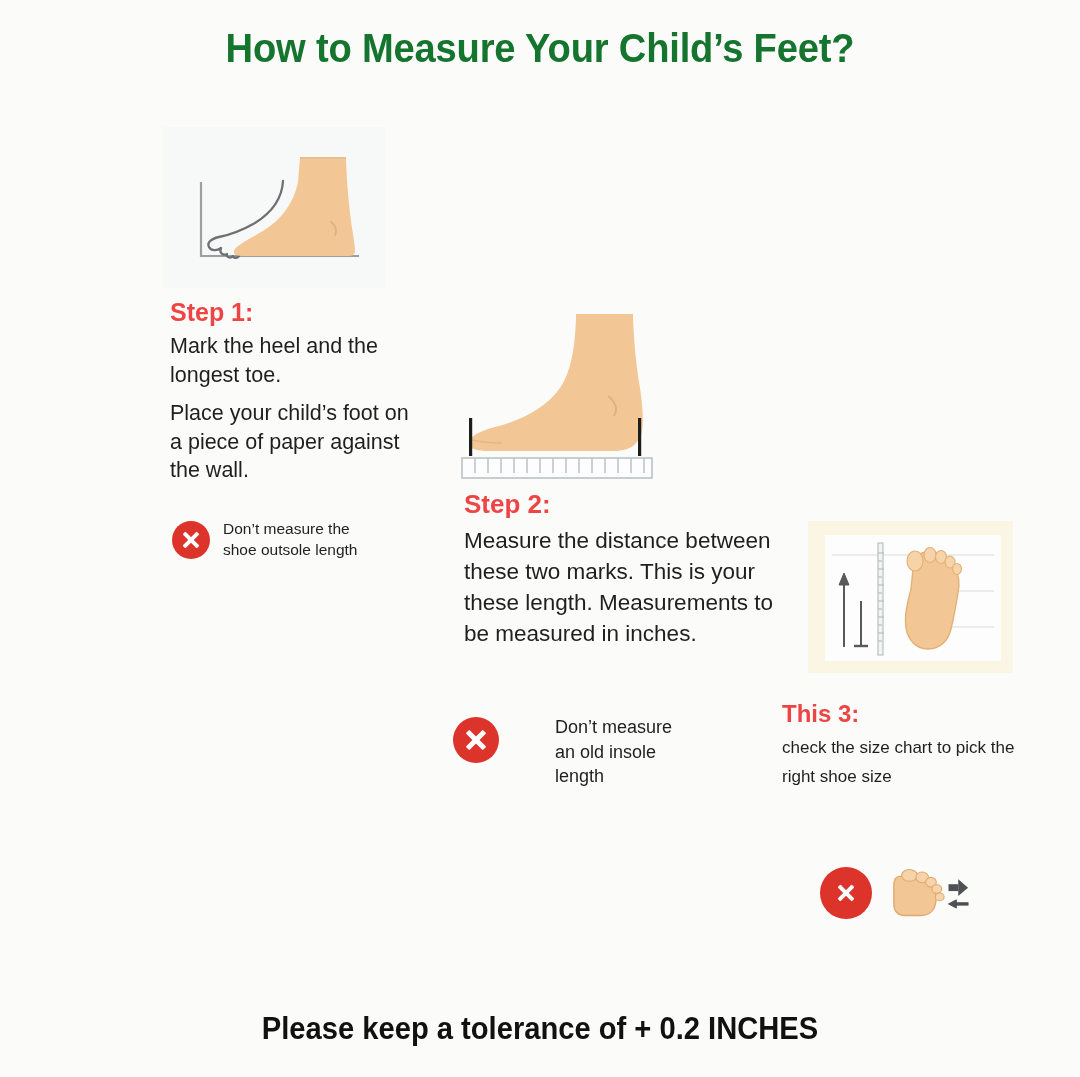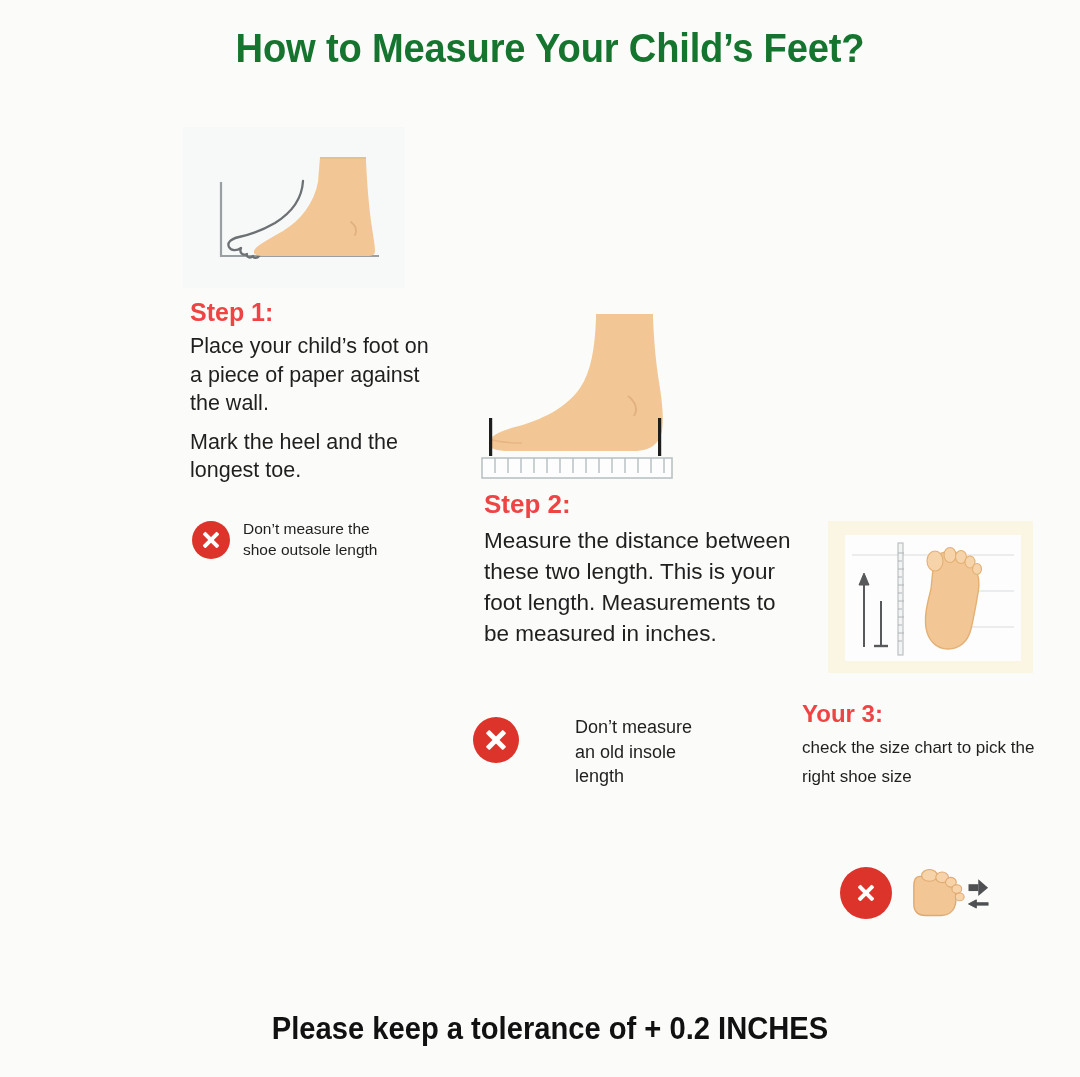--- a/index.html
+++ b/index.html
@@ -11,21 +11,20 @@
     height: 1077px;
     background: #fbfbf9;
     font-family: "Liberation Sans", sans-serif;
     position: relative;
     overflow: hidden;
     -webkit-font-smoothing: antialiased;
   }
   .stage {
     position: absolute;
     inset: 0;
-    margin-left: 20px;
   }
   .abs { position: absolute; }
 
   
   #page-title {
     left: 0; right: 0; top: 25px;
     text-align: center;
     font-size: 41px;
     font-weight: bold;
     color: #15752f;
@@ -122,22 +121,22 @@
 
       <path d="M168 95 C173 99, 174 104, 172 108" fill="none" stroke="#e2b181" stroke-width="1.8" stroke-linecap="round"></path>
 
       <path d="M137 31 L183 31" stroke="#e6bd8d" stroke-width="1.6"></path>
     </svg>
   </div>
 
   <div class="abs" style="left:170px; top:298px; width:250px;">
     <div class="step-head">Step 1:</div>
     <div class="step-body">
+      <p>Mark the heel and the longest toe.</p>
       <p>Place your child’s foot on a piece of paper against the wall.</p>
-      <p>Mark the heel and the longest toe.</p>
     </div>
   </div>
 
   <div class="abs warn" style="left:172px; top:519px; width:210px;">
     <div class="warn-circle"></div>
     <div class="warn-text">Don’t measure the shoe outsole length</div>
   </div>
 
   <div class="abs" style="left:450px; top:300px; width:250px; height:190px;">
     <svg viewBox="0 0 250 190" width="250" height="190">
@@ -175,21 +174,21 @@
         <line x1="168" y1="158" x2="168" y2="173"></line>
         <line x1="181" y1="158" x2="181" y2="173"></line>
         <line x1="194" y1="158" x2="194" y2="173"></line>
       </g>
     </svg>
   </div>
 
   <div class="abs" style="left:464px; top:489px; width:320px;">
     <div class="step-head" style="font-size:26px;">Step 2:</div>
     <div class="step-body" style="font-size:22.5px; line-height:31px;">
-      <p>Measure the distance between these two length. This is your foot length. Measurements to be measured in inches.</p>
+      <p>Measure the distance between these two marks. This is your these length. Measurements to be measured in inches.</p>
     </div>
   </div>
 
   <div class="abs warn warn-lg" style="left:453px; top:715px; width:230px;gap:41px;">
     <div class="warn-circle"></div>
     <div class="warn-text">Don’t measure an old insole length</div>
   </div>
 
   <div class="abs panel-cream" style="left:808px; top:521px; width:205px; height:152px;">
     <svg viewBox="0 0 205 152" width="205" height="152">
@@ -232,21 +231,21 @@
 
       <ellipse cx="107" cy="40" rx="8" ry="10" fill="#f6d3a8" stroke="#e3b074" stroke-width="1.1"></ellipse>
       <ellipse cx="122" cy="34" rx="6" ry="7.5" fill="#f6d3a8" stroke="#e3b074" stroke-width="1.1"></ellipse>
       <ellipse cx="133" cy="36" rx="5.5" ry="6.5" fill="#f6d3a8" stroke="#e3b074" stroke-width="1.1"></ellipse>
       <ellipse cx="142" cy="41" rx="5" ry="6" fill="#f6d3a8" stroke="#e3b074" stroke-width="1.1"></ellipse>
       <ellipse cx="149" cy="48" rx="4.5" ry="5.5" fill="#f6d3a8" stroke="#e3b074" stroke-width="1.1"></ellipse>
     </svg>
   </div>
 
   <div class="abs" style="left:782px; top:700px; width:240px;">
-    <div class="step-head" style="font-size:24px;">Your 3:</div>
+    <div class="step-head" style="font-size:24px;">This 3:</div>
     <div class="step-body" style="font-size:17px; line-height:29px;">
       <p>check the size chart to pick the right shoe size</p>
     </div>
   </div>
 
   <div class="abs" style="left:820px; top:862px; width:150px; height:62px; display:flex; align-items:center;">
     <div class="warn-circle" style="width:52px;height:52px;margin-top:0;"></div>
     <svg viewBox="0 0 86 62" width="86" height="62" style="margin-left:14px;">
 
       <path d="M14 14 C10 14, 8 18, 8 24 L8 42 C8 50, 12 54, 20 54

